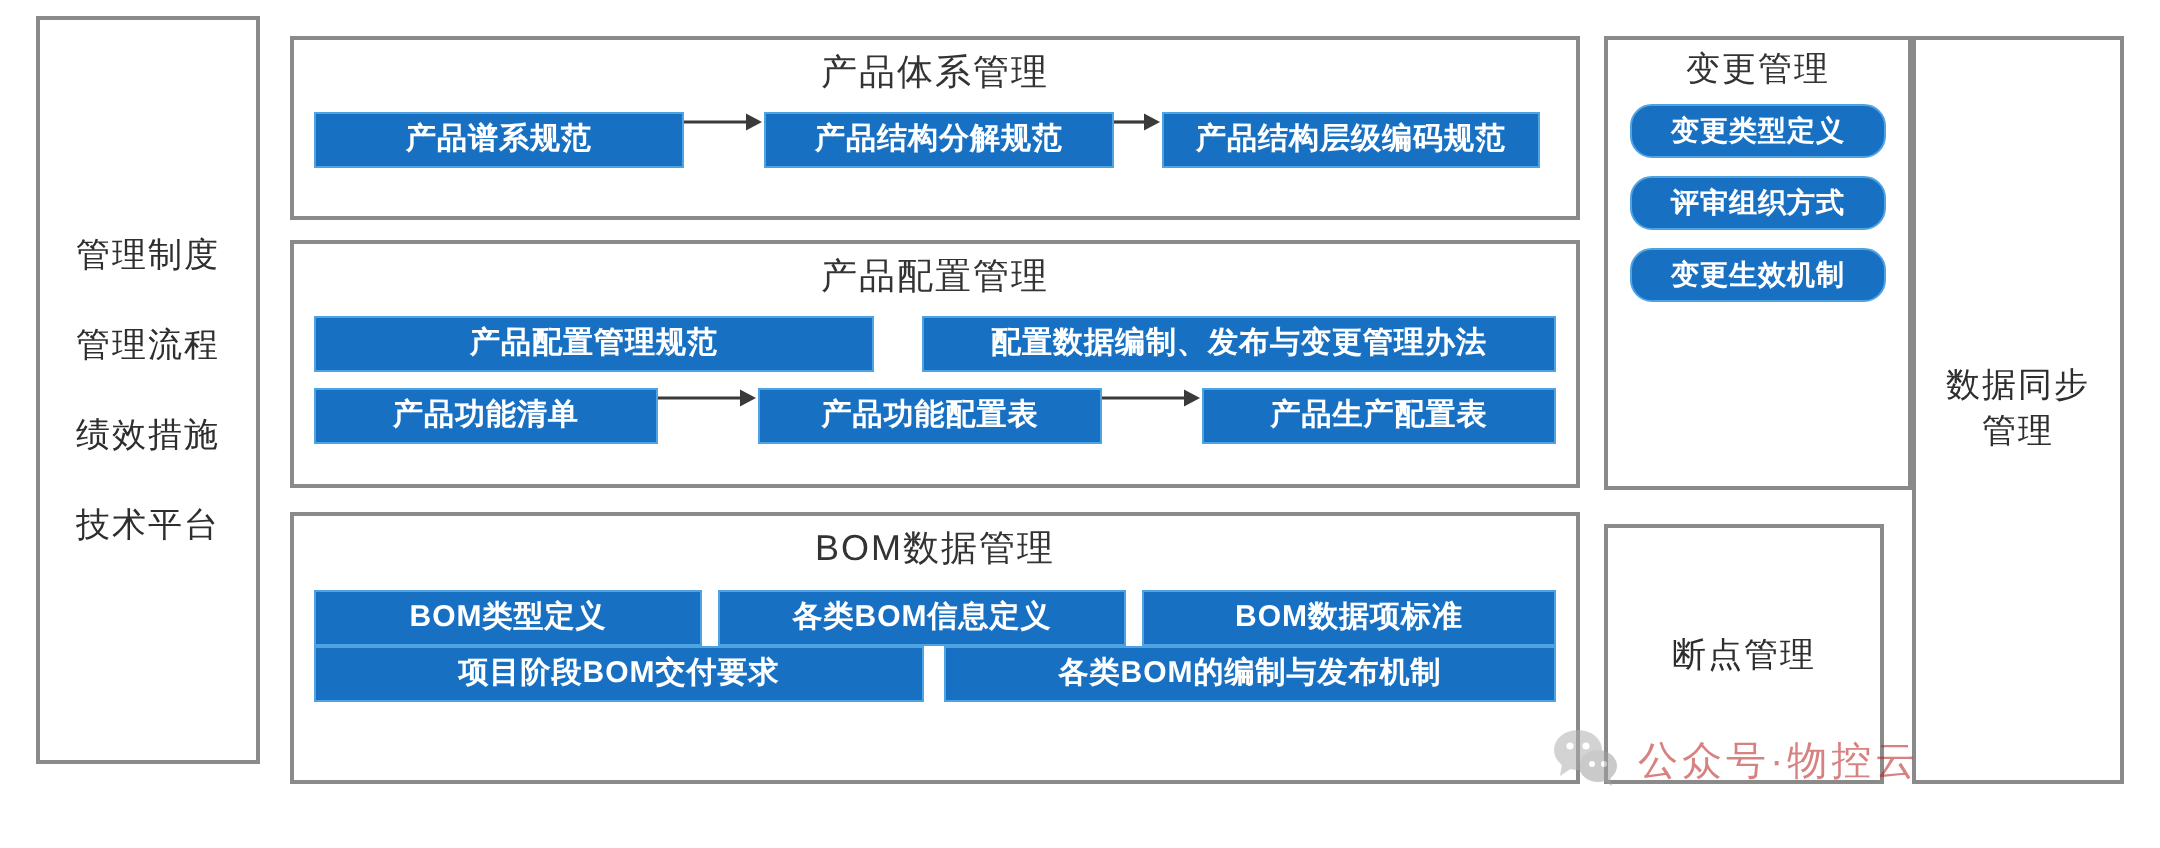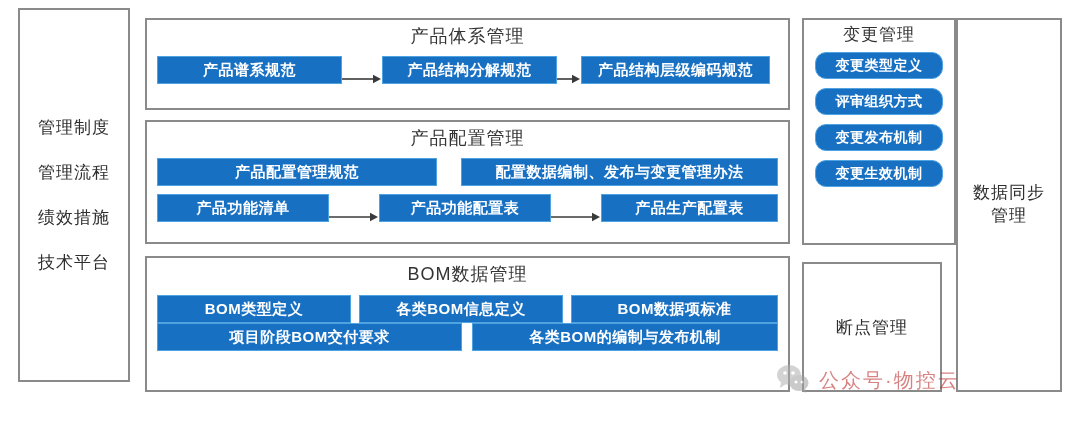--- a/index.html
+++ b/index.html
@@ -69,21 +69,21 @@
     font-size: 18px;
     color: #333333;
     letter-spacing: 1px;
     margin-top: 7px;
     line-height: 1.1;
     white-space: nowrap;
   }
 
   .row {
     display: flex;
-    align-items: flex-end;
+    align-items: flex-start;
     margin: 0 10px;
   }
   #sec-product-system .row { margin-top: 9px; }
   #sec-product-config .row-a { margin-top: 9px; }
   #sec-product-config .row-b { margin-top: 8px; }
   #sec-bom-data .row-a { margin-top: 10px; }
   #sec-bom-data .row-b { margin-top: 0; }
 
   
   .bbox {
@@ -256,21 +256,20 @@
       <div class="spacer" style="width:10px;"></div>
       <div class="bbox" style="width:306px;">各类BOM的编制与发布机制</div>
     </div>
   </div>
 
   <div class="panel" id="panel-change">
     <div class="section-title">变更管理</div>
     <div class="items">
       <div class="bbox">变更类型定义</div>
       <div class="bbox">评审组织方式</div>
-      <div class="bbox">变更发布机制</div>
       <div class="bbox">变更生效机制</div>
     </div>
   </div>
 
   <div class="panel" id="panel-breakpoint">
     <div class="plain-title">断点管理</div>
   </div>
 
   <div class="panel" id="panel-sync">
     <div class="plain-title">

